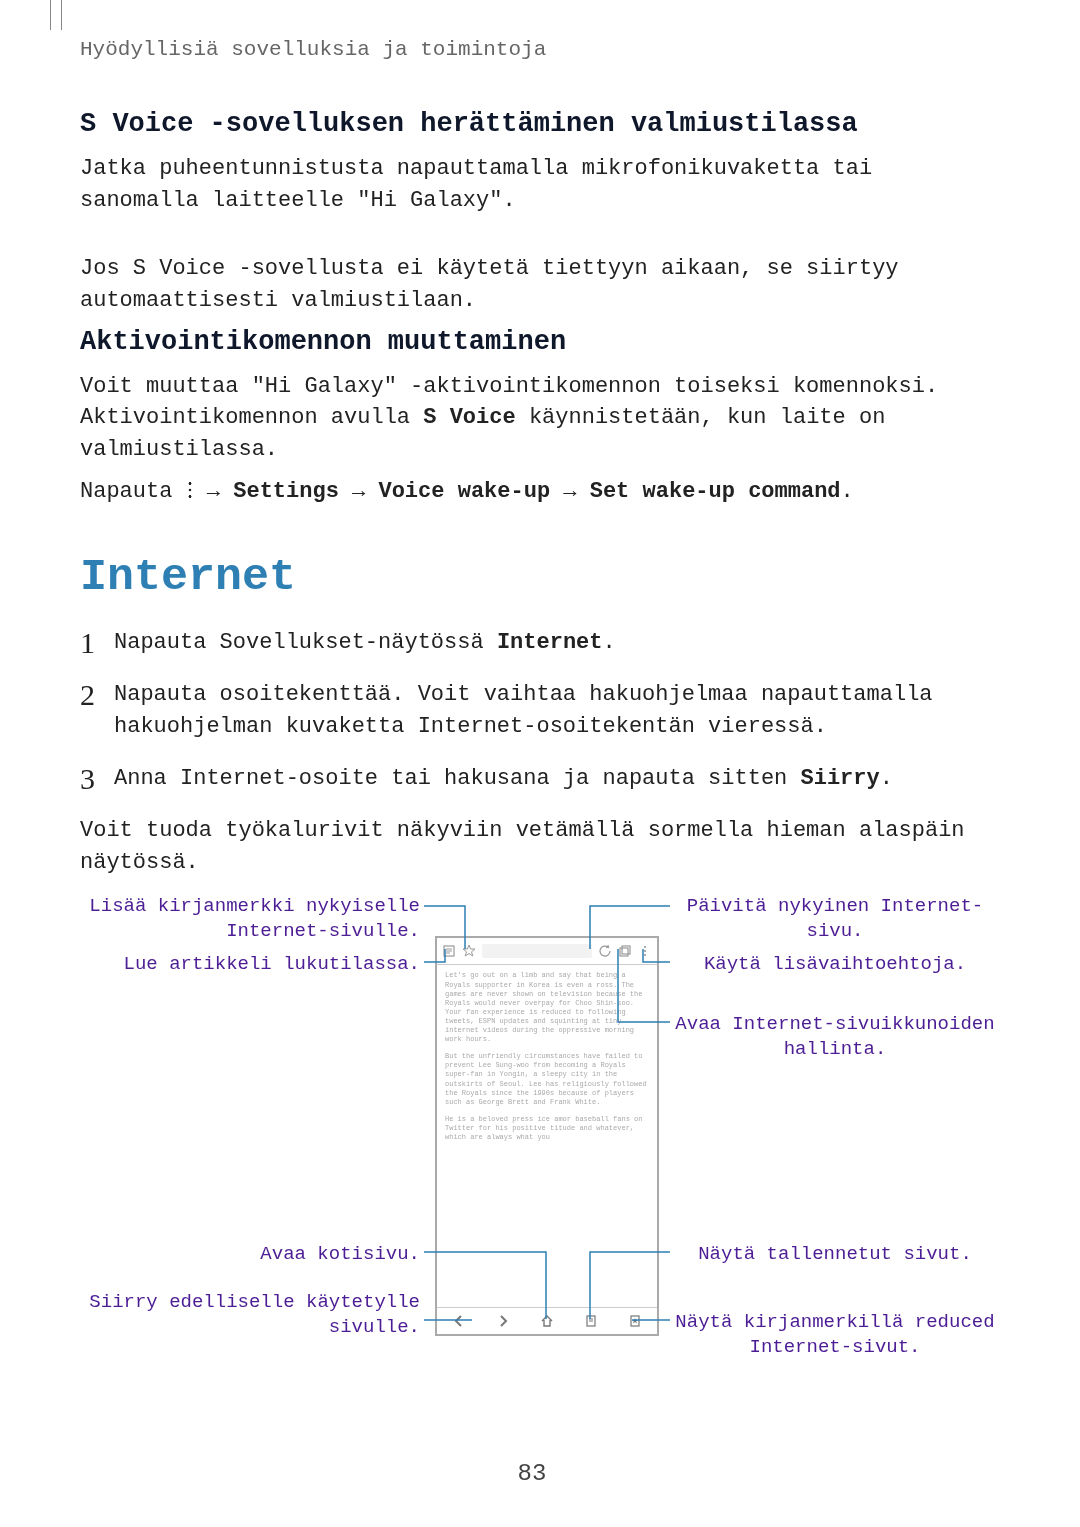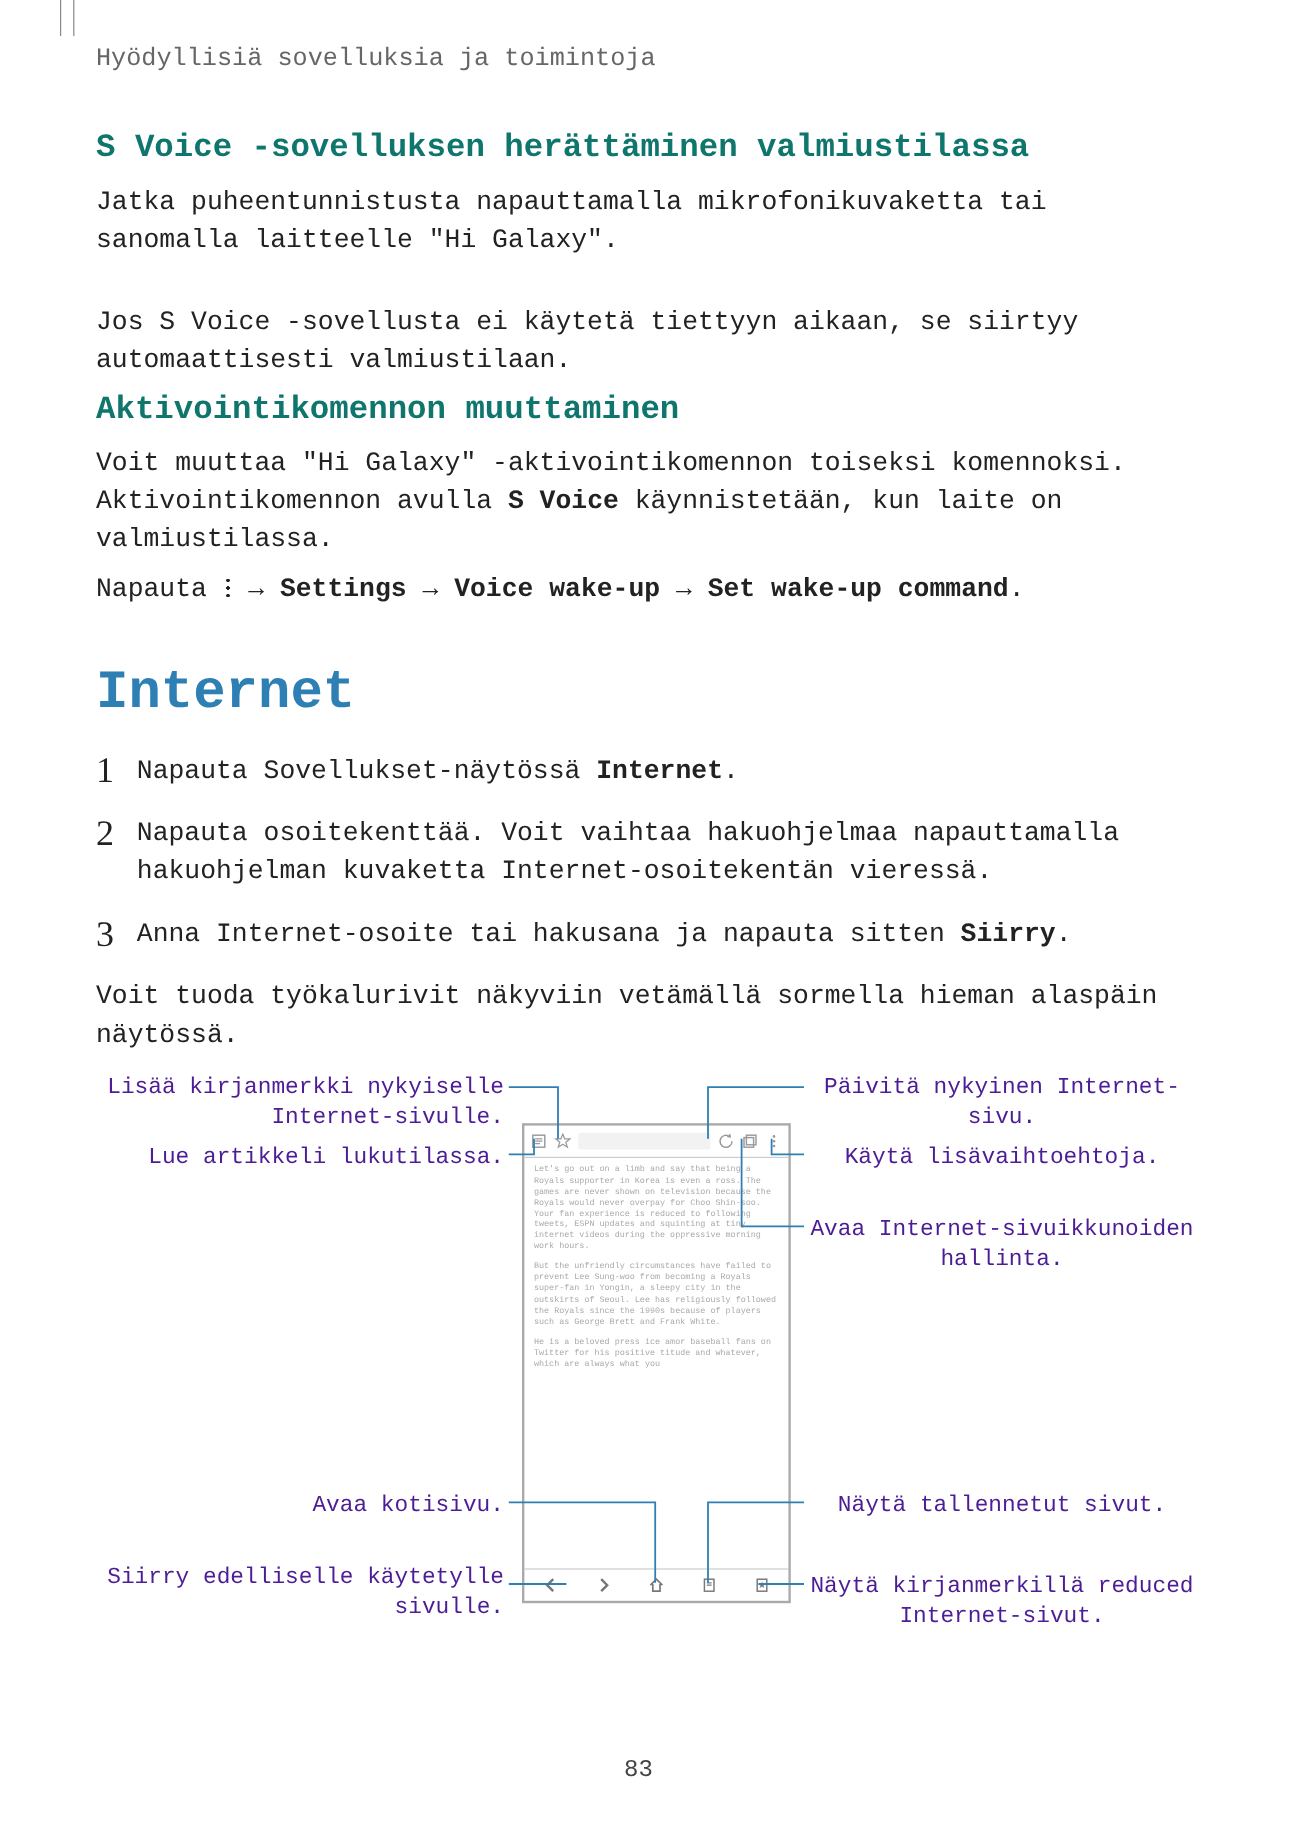--- a/index.html
+++ b/index.html
@@ -30,21 +30,21 @@
   }
   .running-head {
     font-size: 21px;
     color: #666;
     margin-top: 0;
     margin-bottom: 48px;
   }
   h2.sub {
     font-size: 27px;
     font-weight: 700;
-    color: #0f766e;
+    color: #0f172a;
     margin: 0 0 14px 0;
   }
   p.body {
     font-size: 22px;
     line-height: 1.45;
     margin: 0 0 10px 0;
   }
   p.body.last { margin-bottom: 36px; }
   .bold { font-weight: 700; }
   .menu-icon {
@@ -150,21 +150,21 @@
     position: absolute;
     stroke: #2e7fb3;
     stroke-width: 1.5;
     fill: none;
   }
   .page-num {
     position: absolute;
     bottom: 40px;
     left: 0; right: 16px;
     text-align: center;
-    font-size: 20px;
+    font-size: 24px;
     color: #444;
   }
 </style>
 </head>
 <body>
 
 <div class="page">
   <div class="tab-mark"></div>
   <div class="running-head">Hyödyllisiä sovelluksia ja toimintoja</div>
 
@@ -264,21 +264,21 @@
               <rect x="3" y="2" width="8" height="10" fill="none" stroke="#777" stroke-width="1.2"></rect>
               <polygon points="7,4 7.8,6 10,6 8.2,7.3 8.9,9.4 7,8.1 5.1,9.4 5.8,7.3 4,6 6.2,6" fill="#777"></polygon>
             </svg>
           </span>
       </div>
     </div>
 
     <div class="callout left" style="left:0; top:0; width:340px;">Lisää kirjanmerkki nykyiselle Internet-sivulle.</div>
     <div class="callout left" style="left:0; top:58px; width:340px;">Lue artikkeli lukutilassa.</div>
     <div class="callout left" style="left:0; top:348px; width:340px;">Avaa kotisivu.</div>
-    <div class="callout left" style="left:0; top:408px; width:340px;">Siirry edelliselle käytetylle sivulle.</div>
+    <div class="callout left" style="left:0; top:396px; width:340px;">Siirry edelliselle käytetylle sivulle.</div>
 
     <div class="callout right" style="left:595px; top:0; width:320px;">Päivitä nykyinen Internet-sivu.</div>
     <div class="callout right" style="left:595px; top:58px; width:320px;">Käytä lisävaihtoehtoja.</div>
     <div class="callout right" style="left:595px; top:118px; width:320px;">Avaa Internet-sivuikkunoiden hallinta.</div>
     <div class="callout right" style="left:595px; top:348px; width:320px;">Näytä tallennetut sivut.</div>
     <div class="callout right" style="left:595px; top:416px; width:320px;">Näytä kirjanmerkillä reduced Internet-sivut.</div>
 
     <svg class="lead" style="left:0;top:0;" width="920" height="480">
 
       <polyline points="344,12 385,12 385,55"></polyline>

